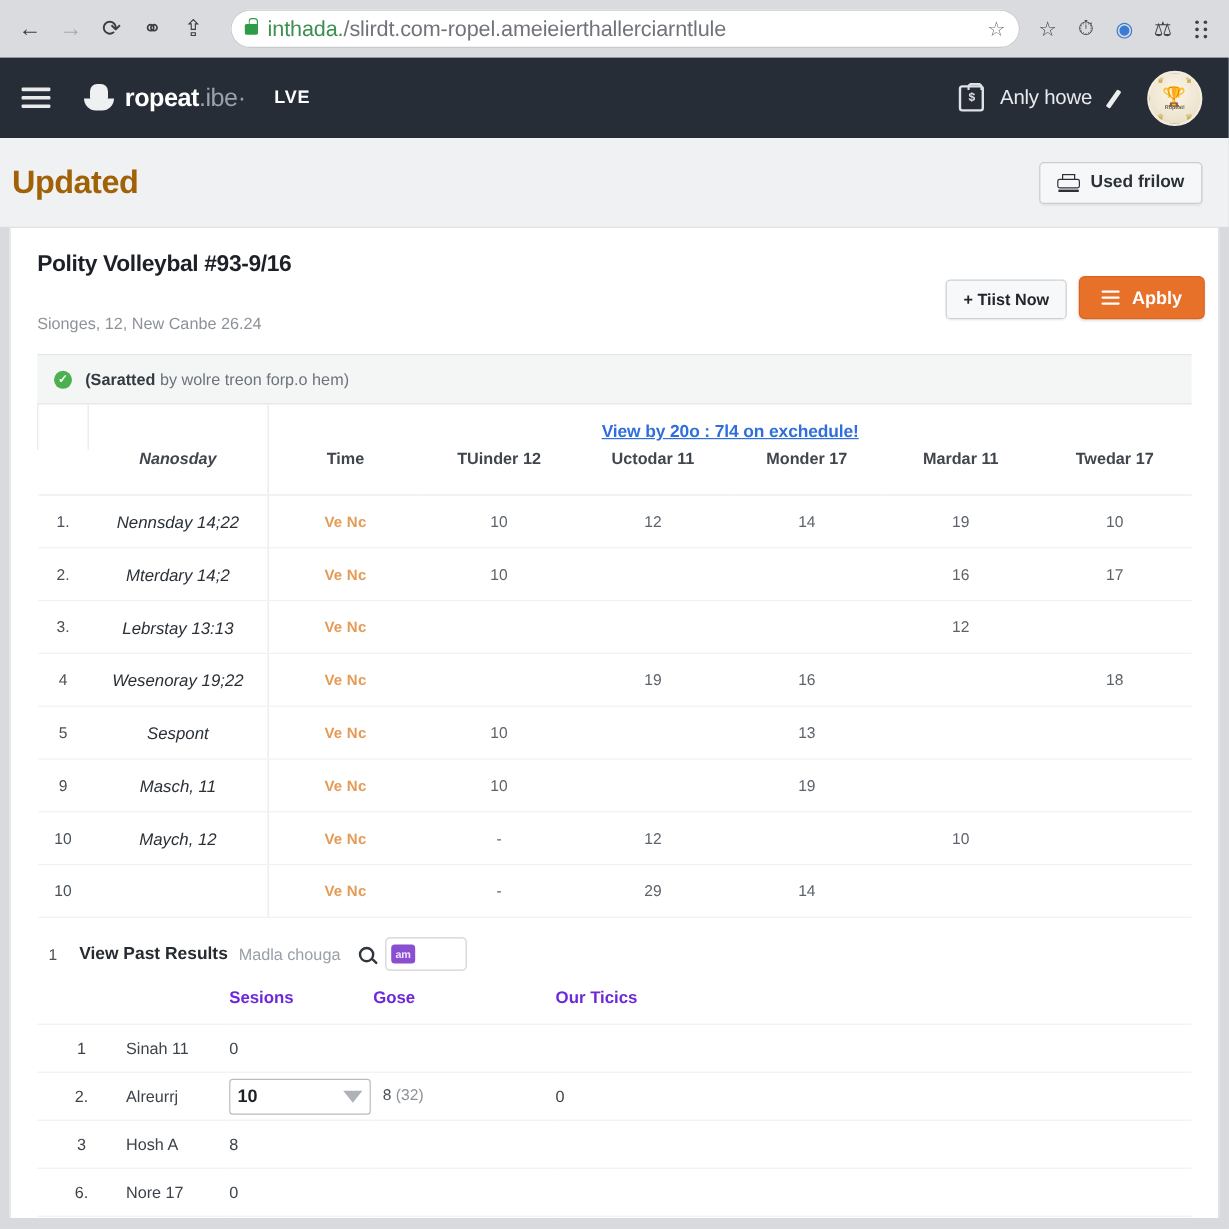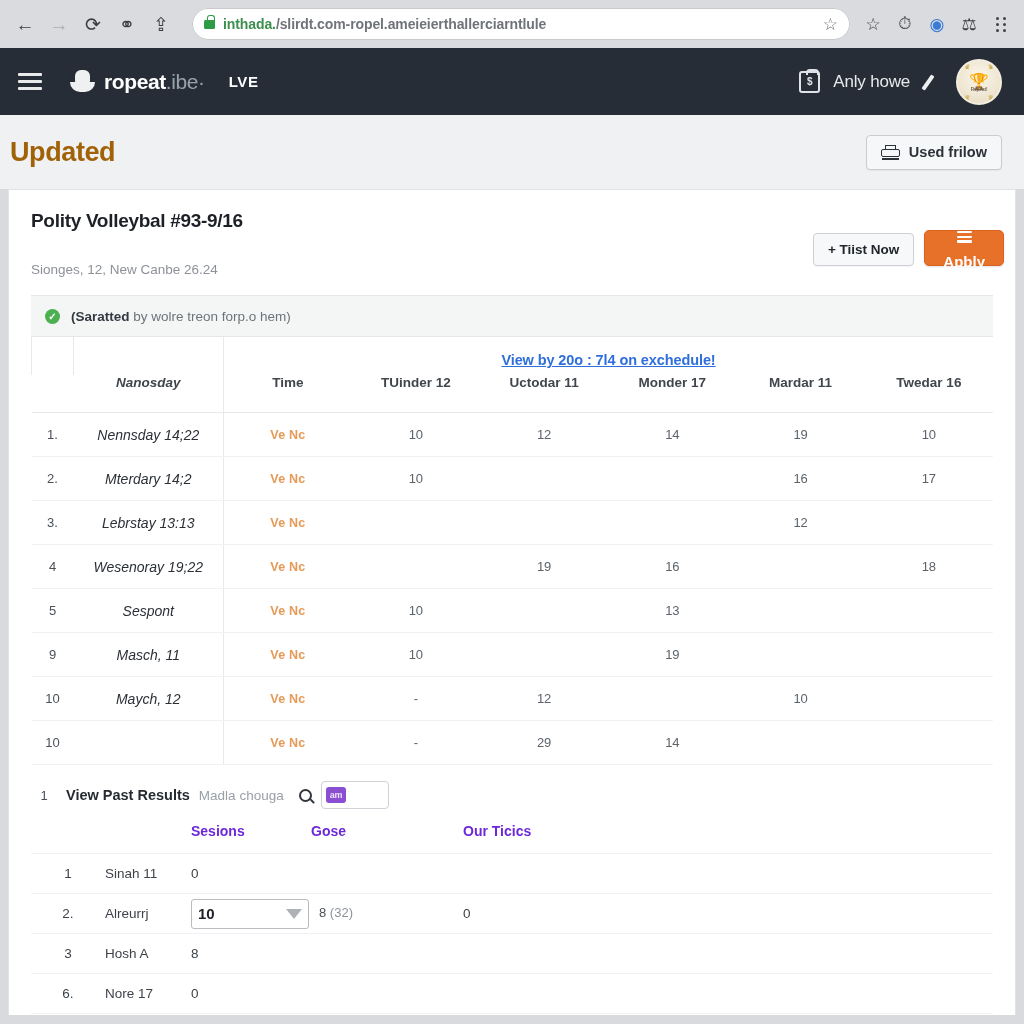--- a/index.html
+++ b/index.html
@@ -51,27 +51,26 @@
   .lock::before {
     content: "";
     position: absolute;
     left: 2.5px; top: -5px;
     width: 6px; height: 6px;
     border: 1.8px solid #2e9c46;
     border-bottom: none;
     border-radius: 3px 3px 0 0;
   }
   .url-text {
-    font-size: 14px;
+    font-size: 18px;
     white-space: nowrap;
     overflow: hidden;
     text-overflow: clip;
     color: #70747a;
     letter-spacing: -0.1px;
-    font-weight: bold;
   }
   .url-text .host { color: #3c8f4e; }
   .url-star {
     margin-left: auto;
     color: #6e7175;
     font-size: 17px;
     flex: 0 0 auto;
     padding-left: 8px;
   }
   .chrome-icons { display: flex; align-items: center; gap: 10px; padding-right: 2px; }
@@ -195,21 +194,20 @@
     box-shadow: 0 1px 1px rgba(0,0,0,.04);
   }
   .btn-primary {
     background: #e8712a;
     border: 1px solid #d96420;
     border-radius: 5px;
     height: 36px; padding: 0 18px;
     display:flex; align-items:center; gap:10px;
     font-size: 15px; font-weight: bold; color: #ffffff;
     box-shadow: 0 1px 2px rgba(0,0,0,.12);
-    flex-direction: column;
   }
   .mini-burger { display:flex; flex-direction:column; gap:2.5px; width:15px; }
   .mini-burger span { height: 2.2px; background: #fff; display:block; border-radius:1px; }
 
   
   .alert {
     margin: 18px 22px 0 22px;
     background: #f4f6f6;
     border: 1px solid #e4e7e8;
     border-left: none; border-right: none;
@@ -452,21 +450,21 @@
           </td>
         </tr>
         <tr class="head-row">
           <th class="col-idx"></th>
           <th class="col-day">Nanosday</th>
           <th class="col-time sepleft">Time</th>
           <th class="col-num">TUinder 12</th>
           <th class="col-num">Uctodar 11</th>
           <th class="col-num">Monder 17</th>
           <th class="col-num">Mardar 11</th>
-          <th class="col-num">Twedar 16</th>
+          <th class="col-num">Twedar 17</th>
         </tr>
       </thead>
       <tbody id="main-tbody">
           <tr>
             <td class="col-idx">1.</td>
             <td class="col-day">Nennsday 14;22</td>
             <td class="col-time sepleft venue-cell"><a href="#">Ve Nc</a></td>
             <td class="col-num num">10</td>
             <td class="col-num num">12</td>
             <td class="col-num num">14</td>

